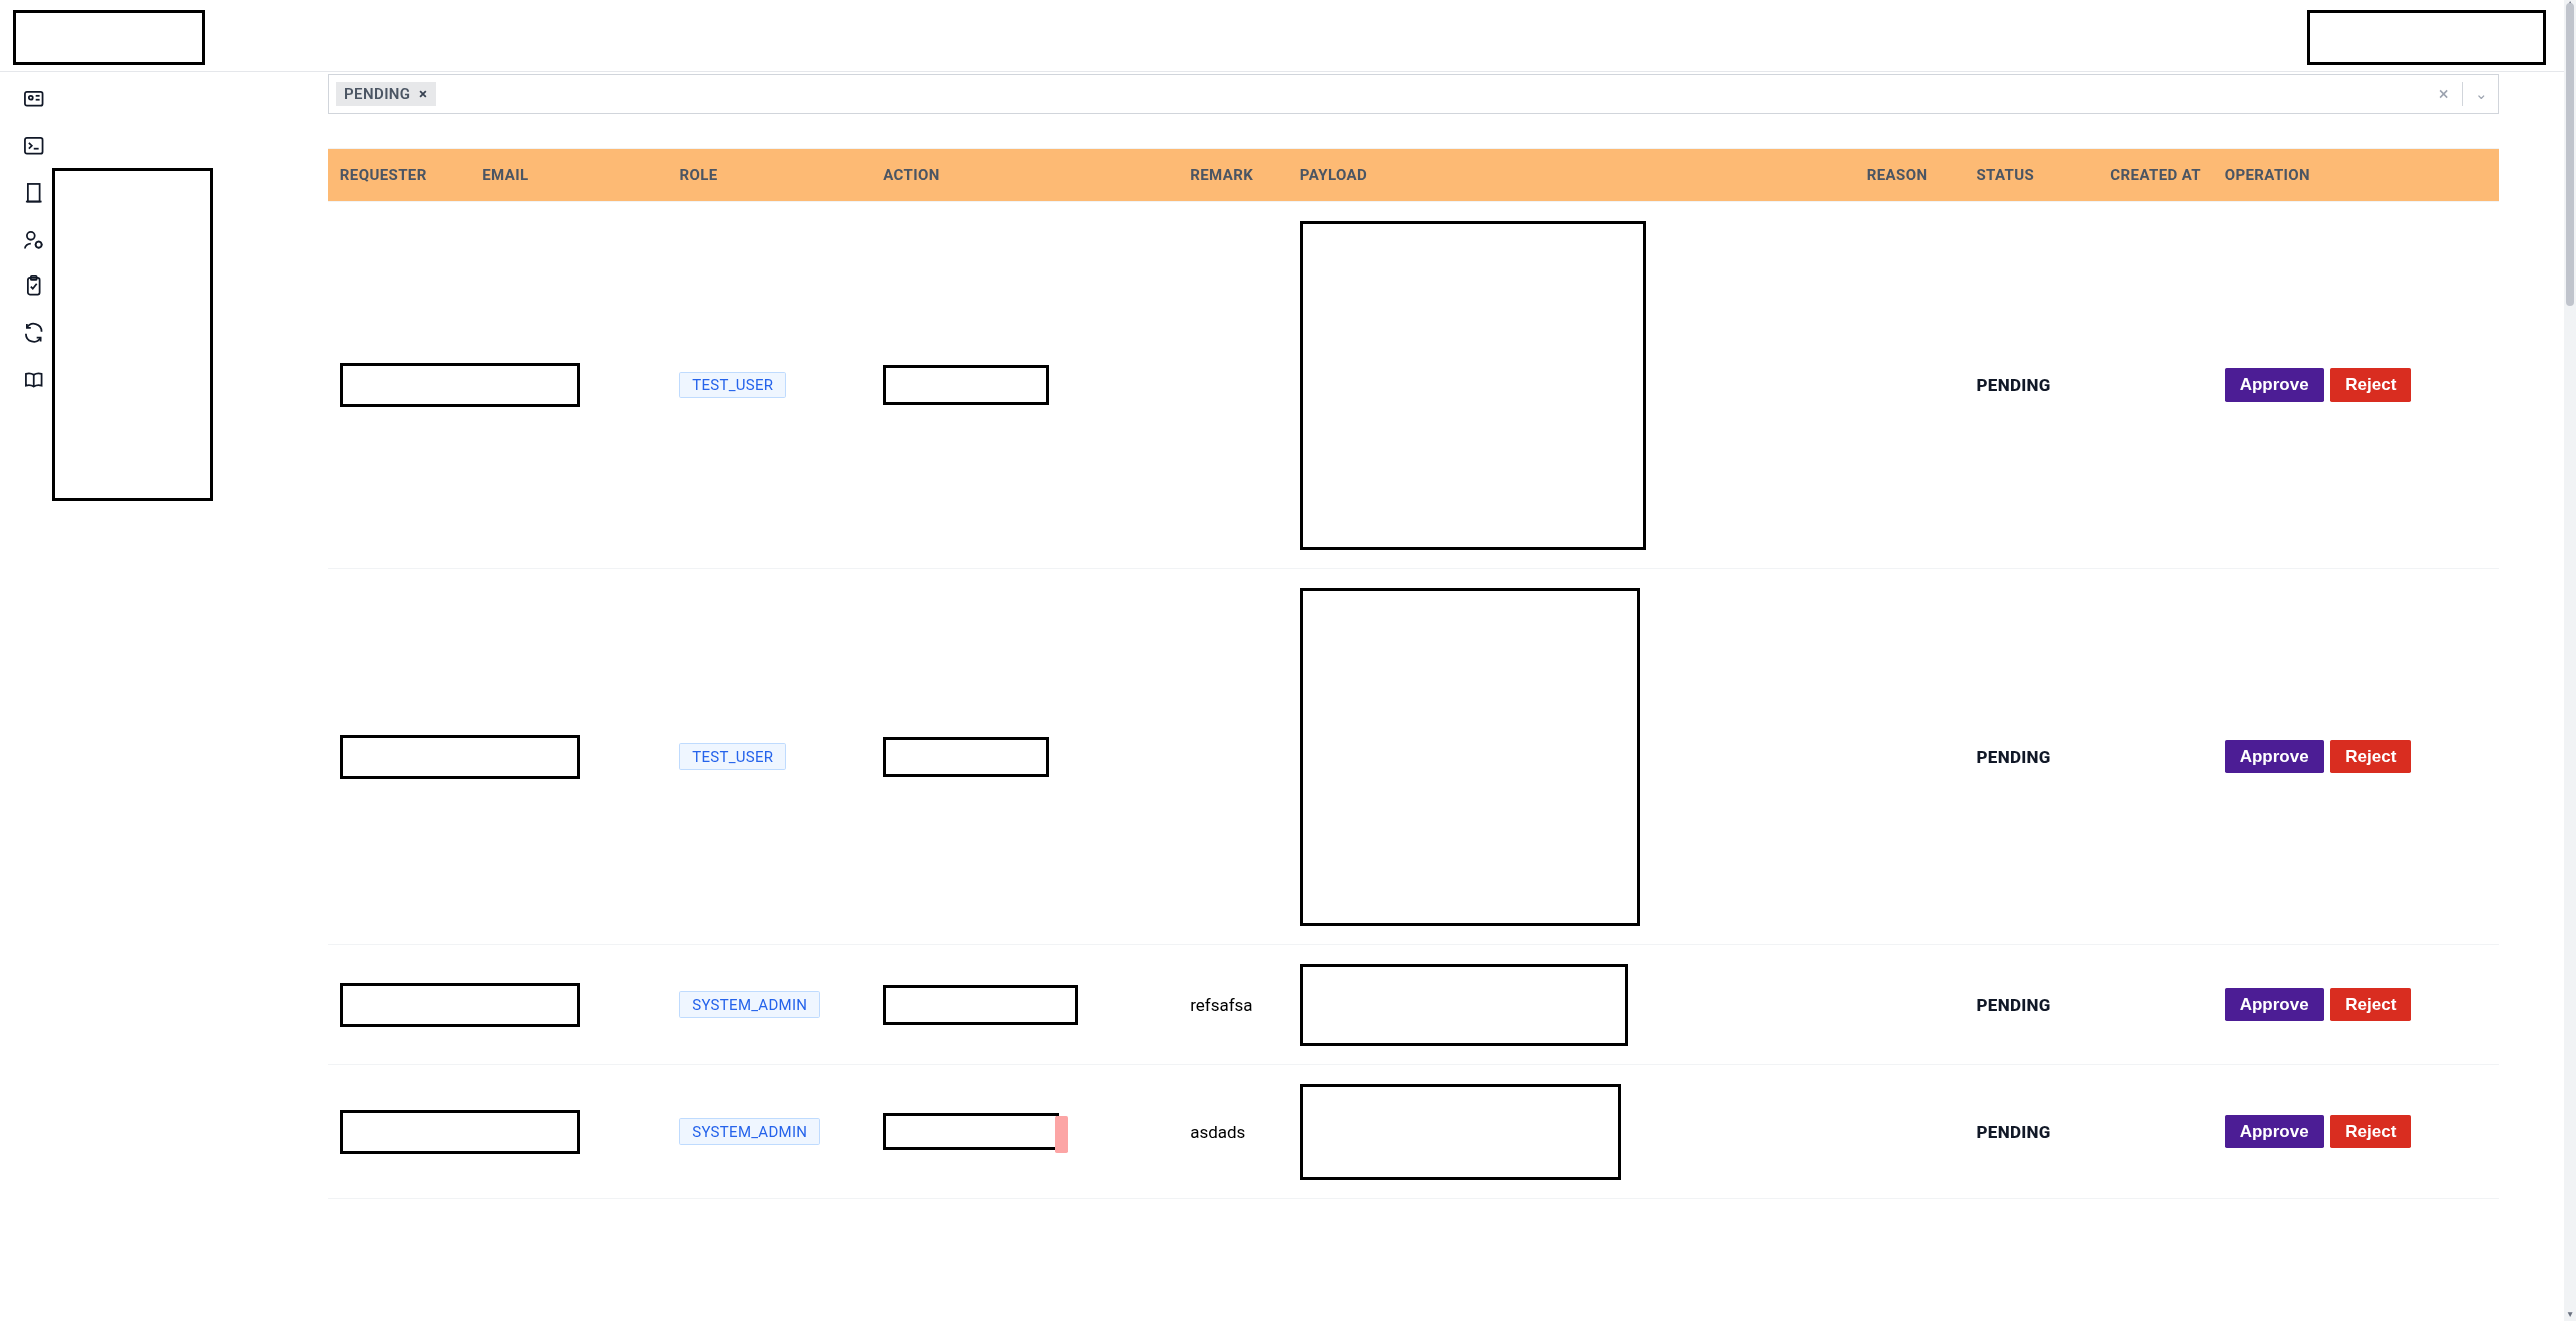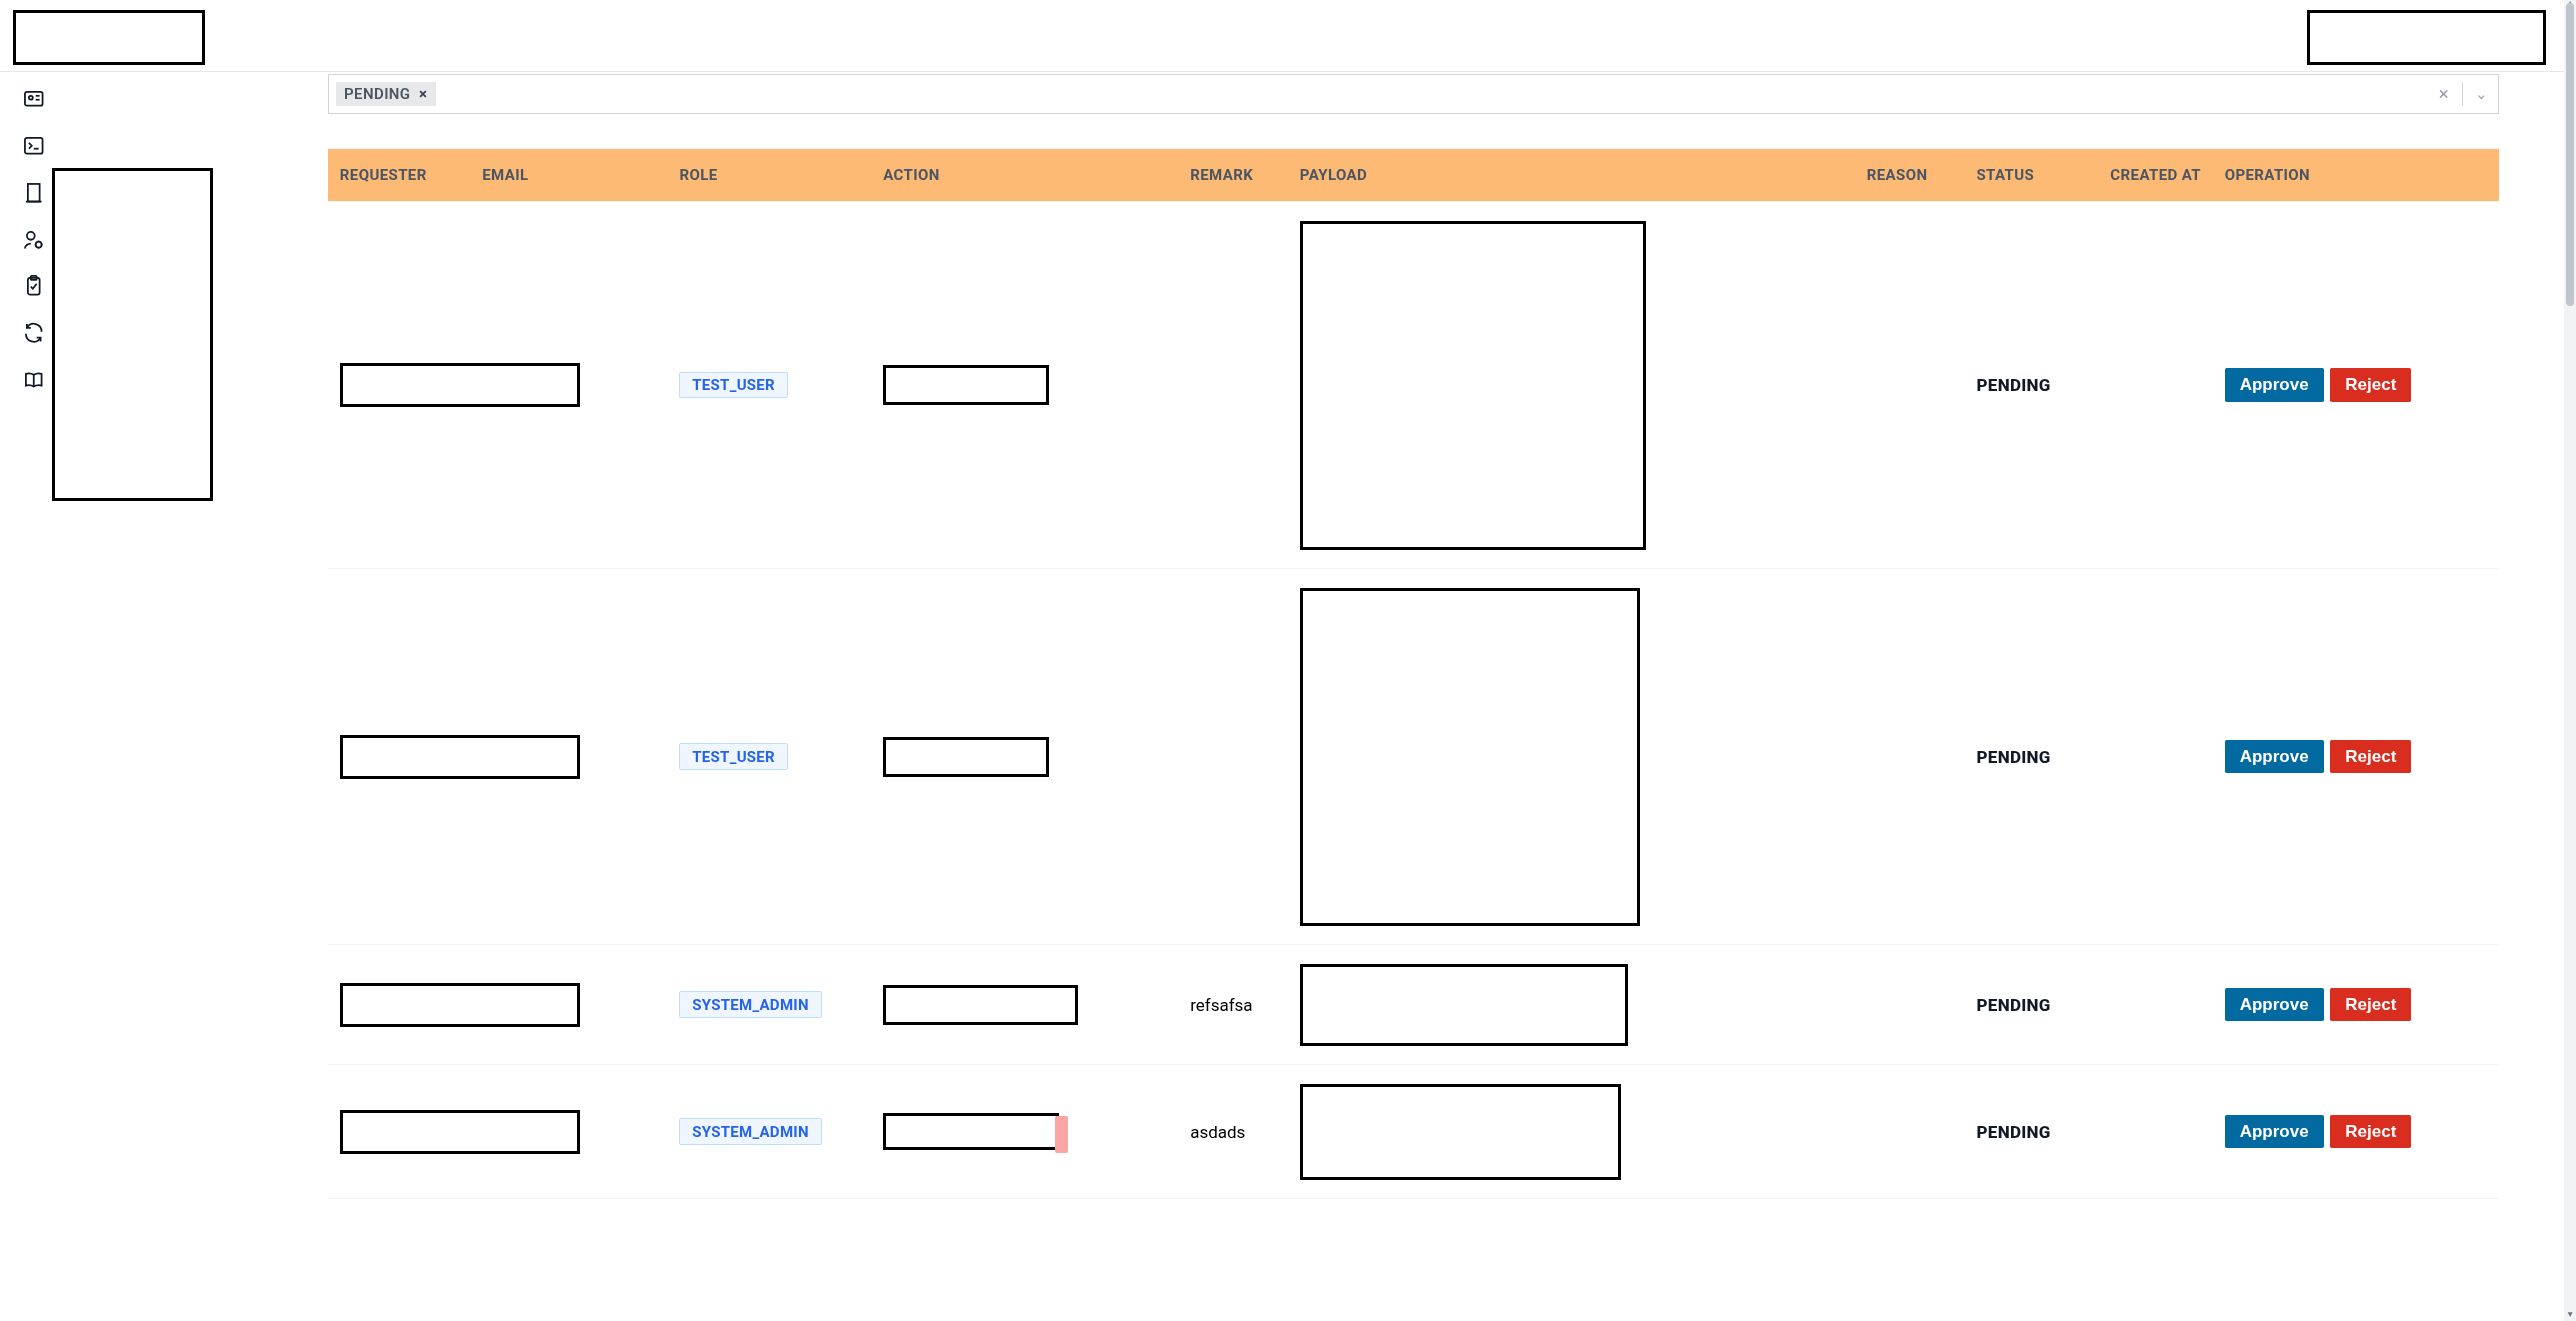--- a/index.html
+++ b/index.html
@@ -46,26 +46,26 @@
   .bb-req { width:240px; height:44px; }
   .bb-action { width:166px; height:40px; }
   .bb-action-wide { width:195px; height:40px; }
   .bb-action-flag { position:relative; width:176px; height:37px; }
   .bb-action-flag .flag { position:absolute; right:-11.8px; top:0; width:13.4px; height:37px; background:#fca5a5; border-radius:1.7px; }
   .bb-payload-lg { width:346px; height:329px; }
   .bb-payload-lg2 { width:340px; height:338px; }
   .bb-payload-md { width:328px; height:82px; }
   .bb-payload-md2 { width:321px; height:96px; }
 
-  .role-pill { display:inline-block; border:0.8px solid #bfdbfe; color:#2563eb; background:#eff6ff; padding:3.4px 11.8px; font-size:15px; font-weight:700; border-radius:1.7px; letter-spacing:0.3px; }
+  .role-pill { display:inline-block; border:0.8px solid #bfdbfe; color:#2563eb; background:#eff6ff; padding:3.4px 11.8px; font-size:15px; font-weight:400; border-radius:1.7px; letter-spacing:0.3px; }
   .status-text { font-weight:800; font-size:17px; color:#111827; letter-spacing:0.3px; }
   .remark-text { color:#000000; font-size:17px; }
 
   .btn { display:inline-block; padding:6.7px 15px; font-size:17px; font-weight:600; border:none; cursor:pointer; color:#fff; border-radius:1.7px; }
-  .btn-approve { background:#0369a1; }
+  .btn-approve { background:#4c1d95; }
   .btn-reject { background:#d92d20; margin-left:6.7px;text-align:center; }
 
   
   .scrollbar-right { position:absolute; top:0; right:0; width:11.8px; height:100%; background:#f1f3f5; }
   .scrollbar-right .thumb { position:absolute; top:3.4px; left:1.7px; width:8.4px; height:303px; background:#c0c4cc; border-radius:4.2px; }
   .scrollbar-right .arrow-up { position:absolute; top:-1.7px; left:1.7px; width:8.4px; text-align:center; color:#6b7280; font-size:8.4px; }
   .scrollbar-right .arrow-down { position:absolute; bottom:1.7px; left:1.7px; width:8.4px; text-align:center; color:#6b7280; font-size:8.4px; }
 </style>
 </head>
 <body>

